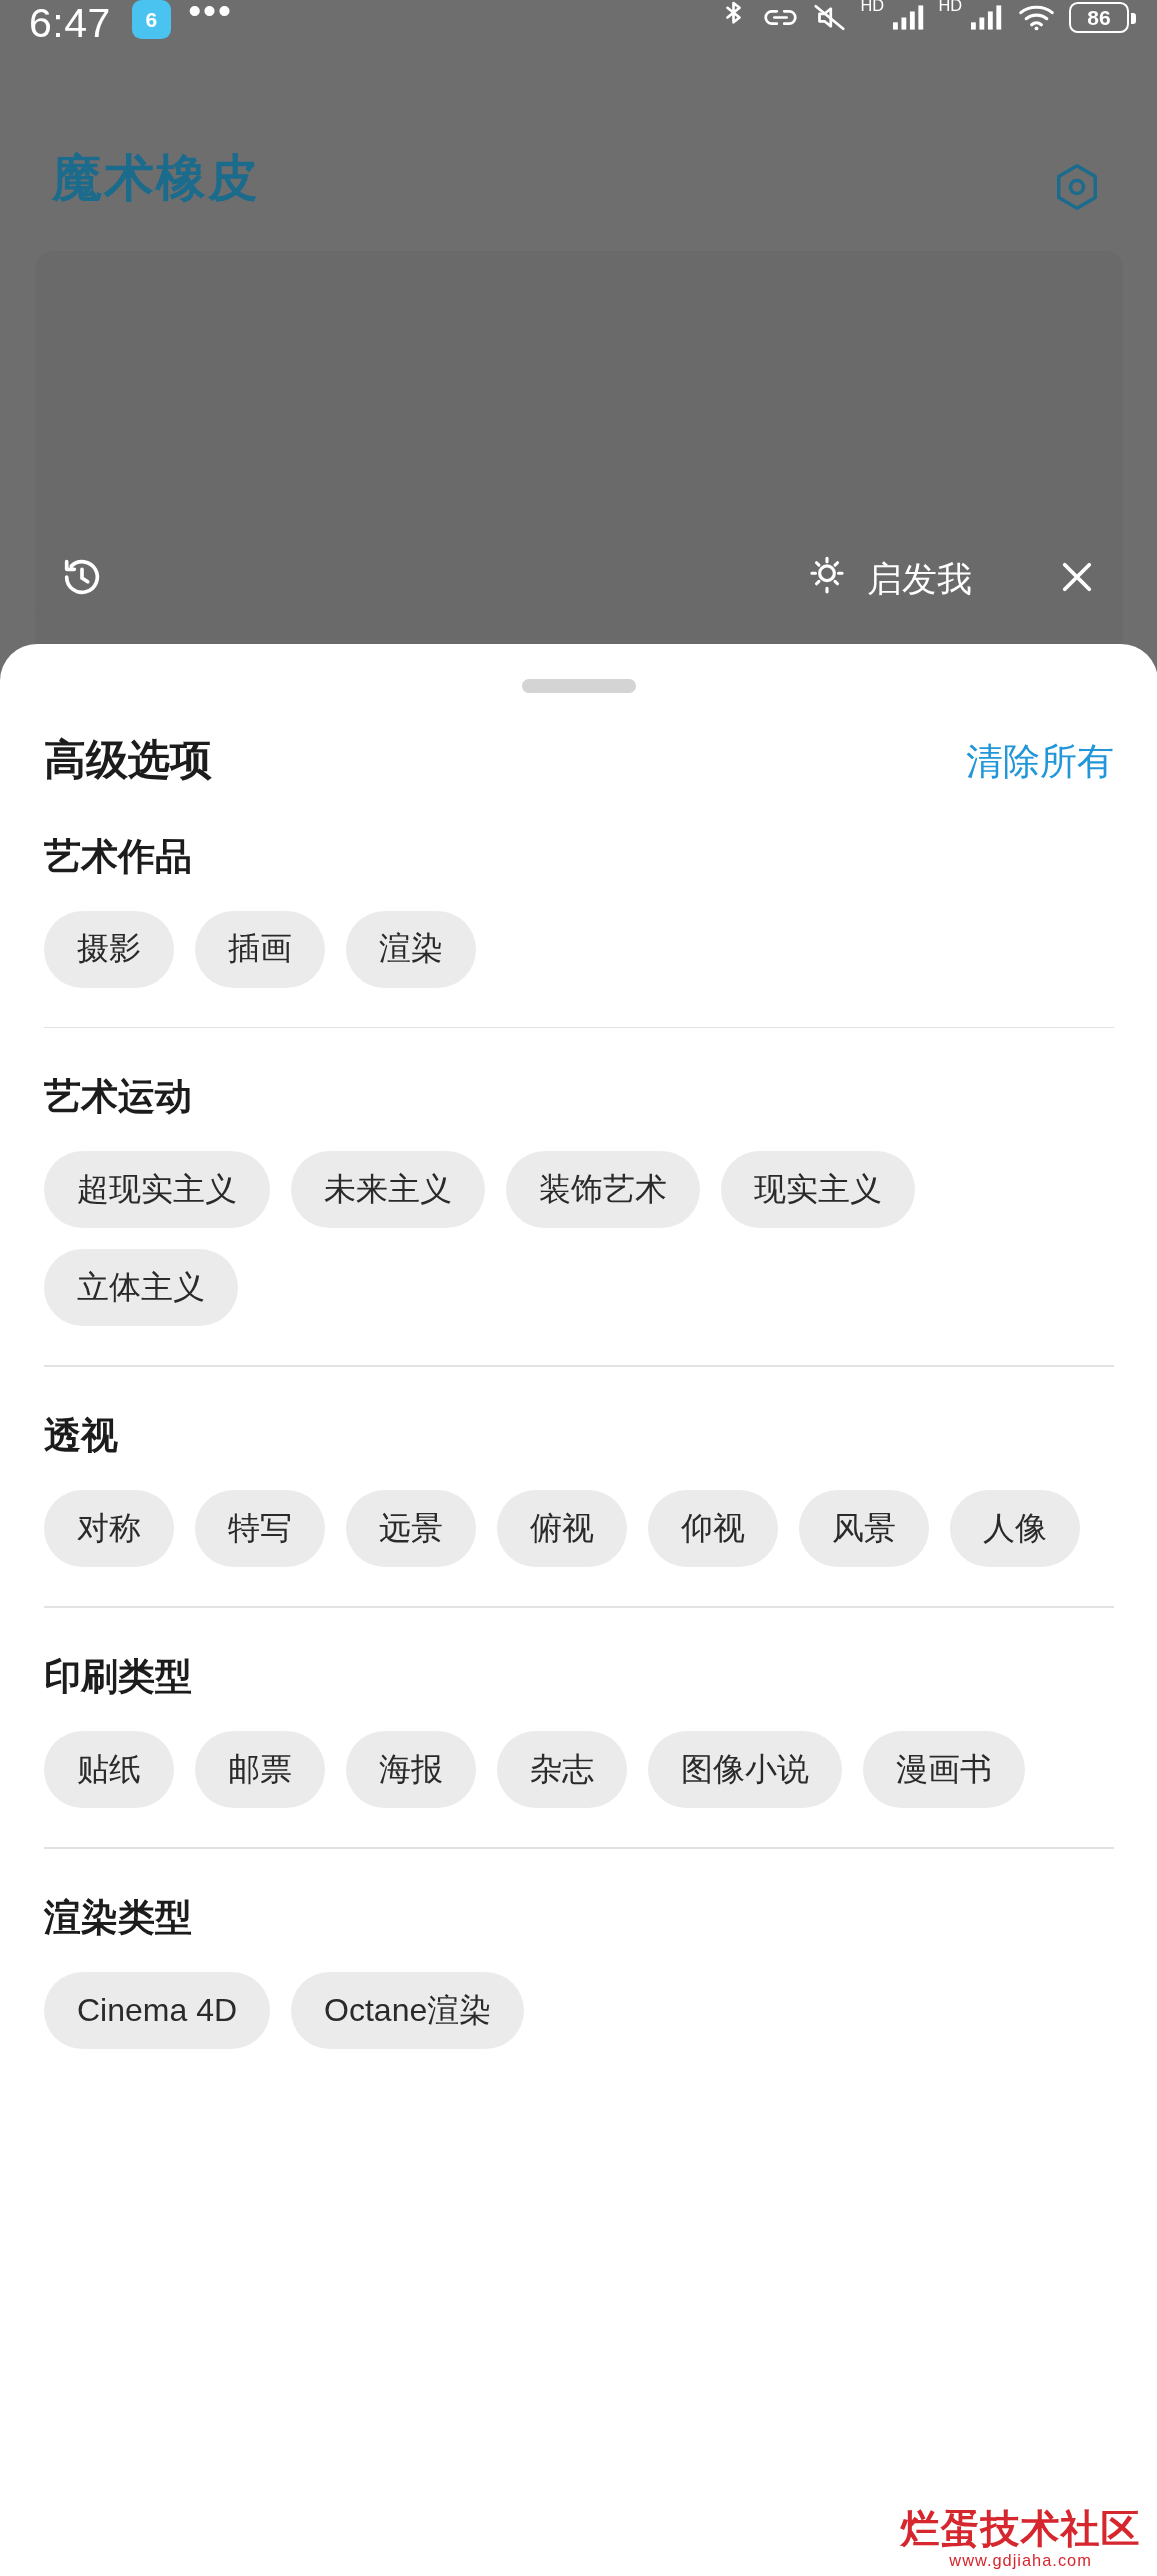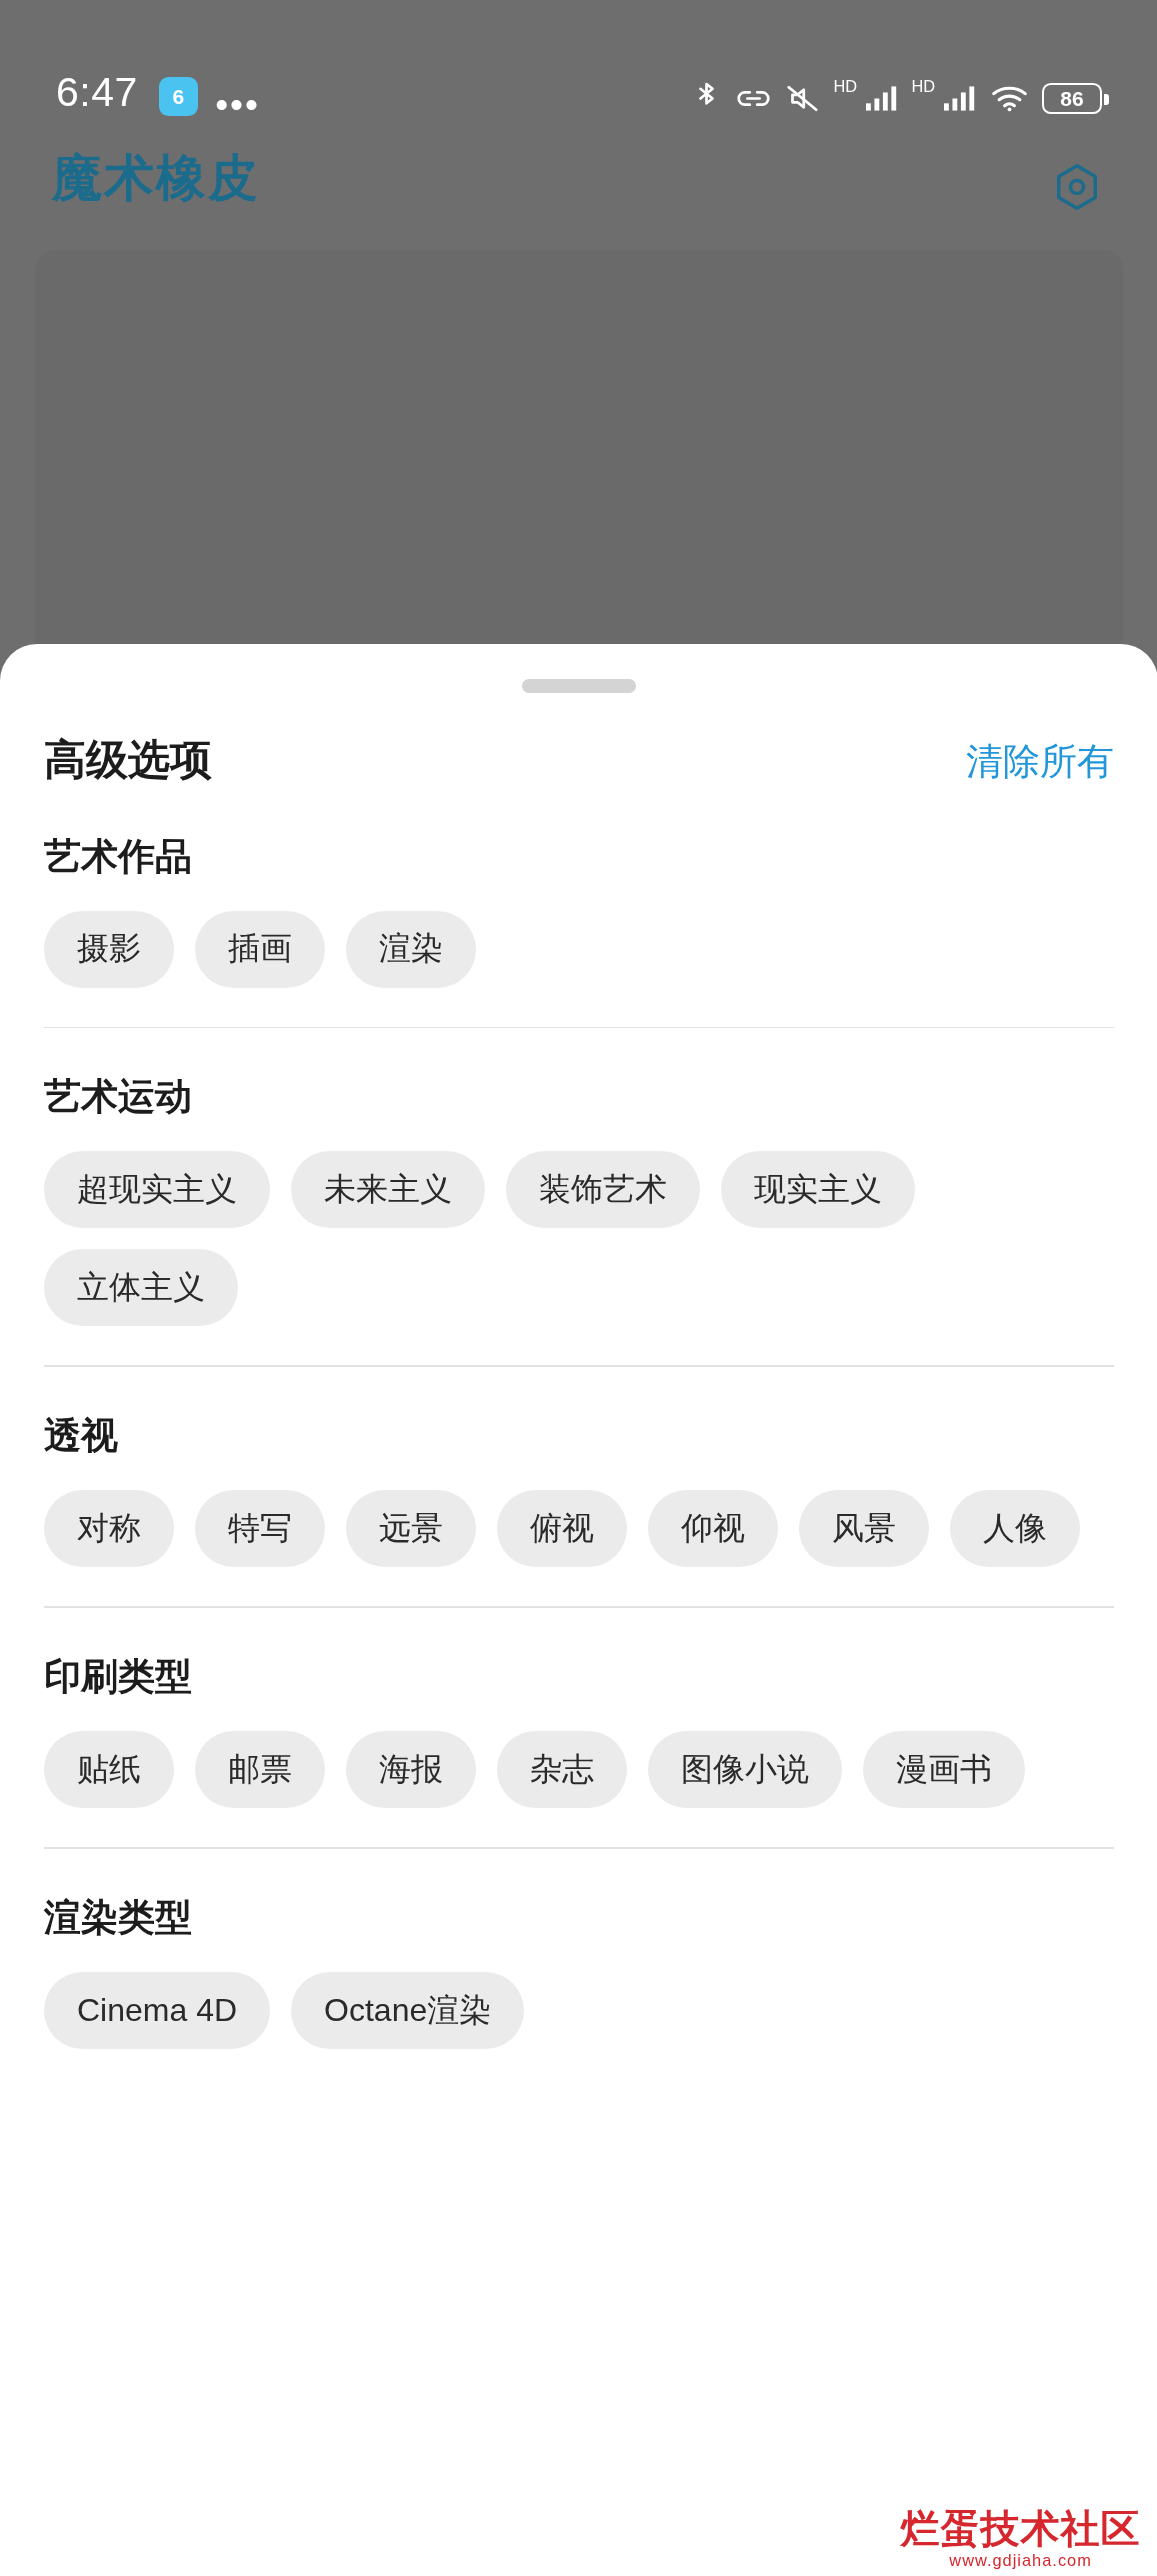--- a/index.html
+++ b/index.html
@@ -24,22 +24,22 @@
     inset: 0;
     background: #6e6e6e;
   }
 
   
   .statusbar {
     position: absolute;
     top: 0; left: 0; right: 0;
     height: 116px;
     display: flex;
-    align-items: flex-end;
-    padding: 0 56px;
+    align-items: flex-start;
+    padding: 0 29px;
     color: #ffffff;
   }
   .status-time {
     font-size: 41px;
     font-weight: 500;
     letter-spacing: 0.5px;
   }
   .status-badge {
     width: 39px; height: 39px;
     border-radius: 9.6px;
@@ -286,20 +286,46 @@
     <div class="app-title">魔术橡皮</div>
     <div class="gear">
       <svg width="50" height="50" viewBox="0 0 26 26">
         <path d="M13 2l9.5 5.5v11L13 24 3.5 18.5v-11z" fill="none" stroke="#1b6b8c" stroke-width="1.8" stroke-linejoin="round"></path>
         <circle cx="13" cy="13" r="3.4" fill="none" stroke="#1b6b8c" stroke-width="1.8"></circle>
       </svg>
     </div>
 
     <div class="canvas-area"></div>
 
+    <div class="canvas-tools">
+      <div class="tool-btn tool-round">
+        <span>
+          <svg width="46" height="46" viewBox="0 0 24 24">
+              <path d="M4 12a8 8 0 1 0 2.4-5.7M4 4v4h4" fill="none" stroke="#fff" stroke-width="1.9" stroke-linecap="round" stroke-linejoin="round"></path>
+              <path d="M12 8v4.5l3 2" fill="none" stroke="#fff" stroke-width="1.9" stroke-linecap="round"></path>
+            </svg>
+        </span>
+      </div>
+      <div class="tool-btn tool-inspire">
+        <span>
+          <svg width="42" height="42" viewBox="0 0 24 24">
+              <circle cx="12" cy="11" r="4.2" fill="none" stroke="#fff" stroke-width="1.8"></circle>
+              <path d="M12 2.4v2M12 19.6v2M3.4 11h2M18.6 11h2M6 5l1.4 1.4M16.6 15.6L18 17M18 5l-1.4 1.4M7.4 15.6L6 17" stroke="#fff" stroke-width="1.8" stroke-linecap="round"></path>
+            </svg>
+        </span>
+        <span>启发我</span>
+      </div>
+      <div class="tool-btn tool-close">
+        <span>
+          <svg width="42" height="42" viewBox="0 0 24 24">
+              <path d="M5 5l14 14M19 5L5 19" stroke="#fff" stroke-width="2.2" stroke-linecap="round"></path>
+            </svg>
+        </span>
+      </div>
+    </div>
   </div>
 
   <div class="sheet">
     <div class="grabber"></div>
 
     <div class="sheet-head">
       <div class="sheet-title">高级选项</div>
       <div class="clear-all">清除所有</div>
     </div>
 

